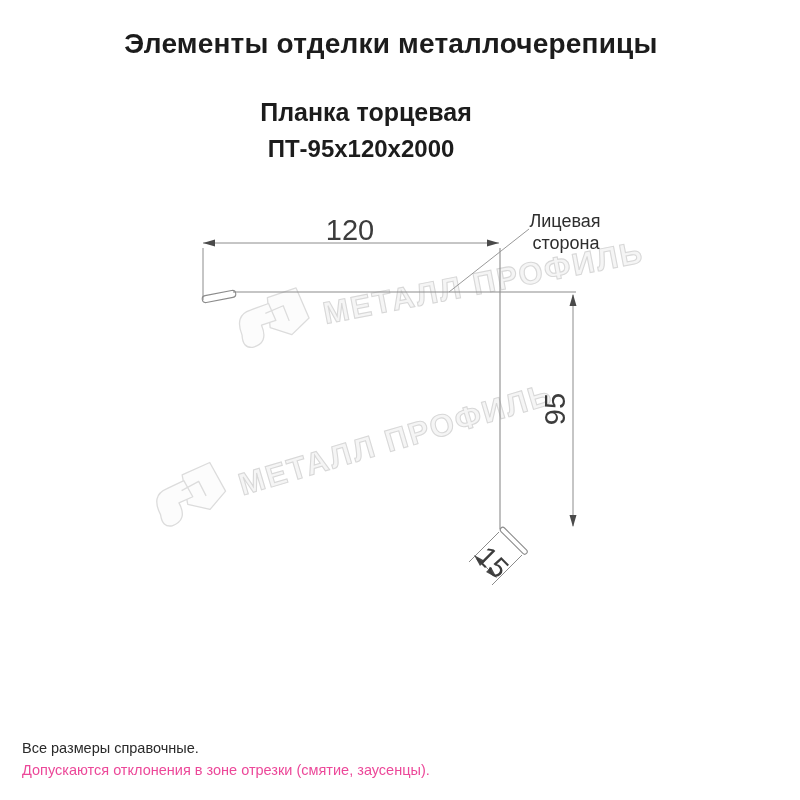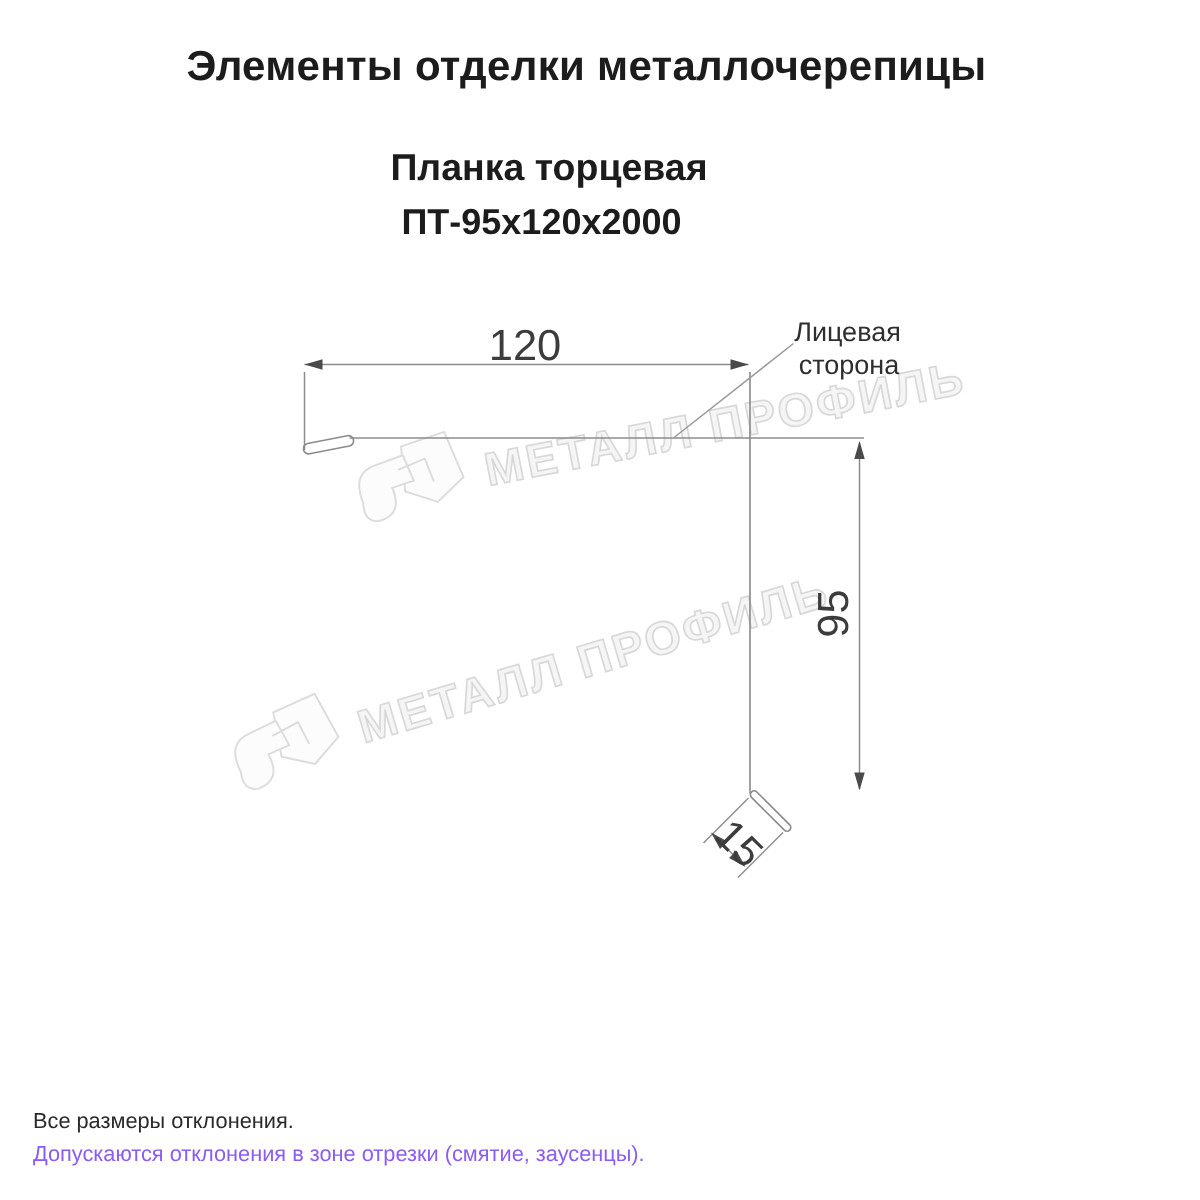--- a/index.html
+++ b/index.html
@@ -16,21 +16,21 @@
   .subtitle1{
     left:-34px;top:98px;width:800px;text-align:center;
     font-size:25px;font-weight:bold;color:#1c1c1c;
   }
   .subtitle2{
     left:-39px;top:135px;width:800px;text-align:center;
     font-size:24px;font-weight:bold;color:#1c1c1c;
   }
   .drawing{left:0;top:0;width:800px;height:800px;}
   .footer1{left:22px;top:740px;font-size:14.5px;color:#2a2a2a;}
-  .footer2{left:22px;top:762px;font-size:14.5px;color:#8b5cf6;}
+  .footer2{left:22px;top:762px;font-size:14.5px;color:#ec4899;}
   svg text{font-family:"Liberation Sans", sans-serif;}
 </style>
 </head>
 <body>
 
 <div class="abs title">Элементы отделки металлочерепицы</div>
 <div class="abs subtitle1">Планка торцевая</div>
 <div class="abs subtitle2">ПТ-95х120х2000</div>
 
 <svg class="abs drawing" viewBox="0 0 800 800" xmlns="http://www.w3.org/2000/svg">
@@ -88,14 +88,14 @@
     <text transform="translate(486,569) rotate(45)" text-anchor="middle" font-size="28" fill="#3c3c3c">15</text>
   </g>
 
   <g>
     <path d="M449,292 L529,229" stroke="#999999" stroke-width="1" fill="none"></path>
     <text x="565" y="227" text-anchor="middle" font-size="18" fill="#2e2e2e">Лицевая</text>
     <text x="566" y="249" text-anchor="middle" font-size="18" fill="#2e2e2e">сторона</text>
   </g>
 </svg>
 
-<div class="abs footer1">Все размеры отклонения.</div>
+<div class="abs footer1">Все размеры справочные.</div>
 <div class="abs footer2">Допускаются отклонения в зоне отрезки (смятие, заусенцы).</div>
 
 </body></html>

